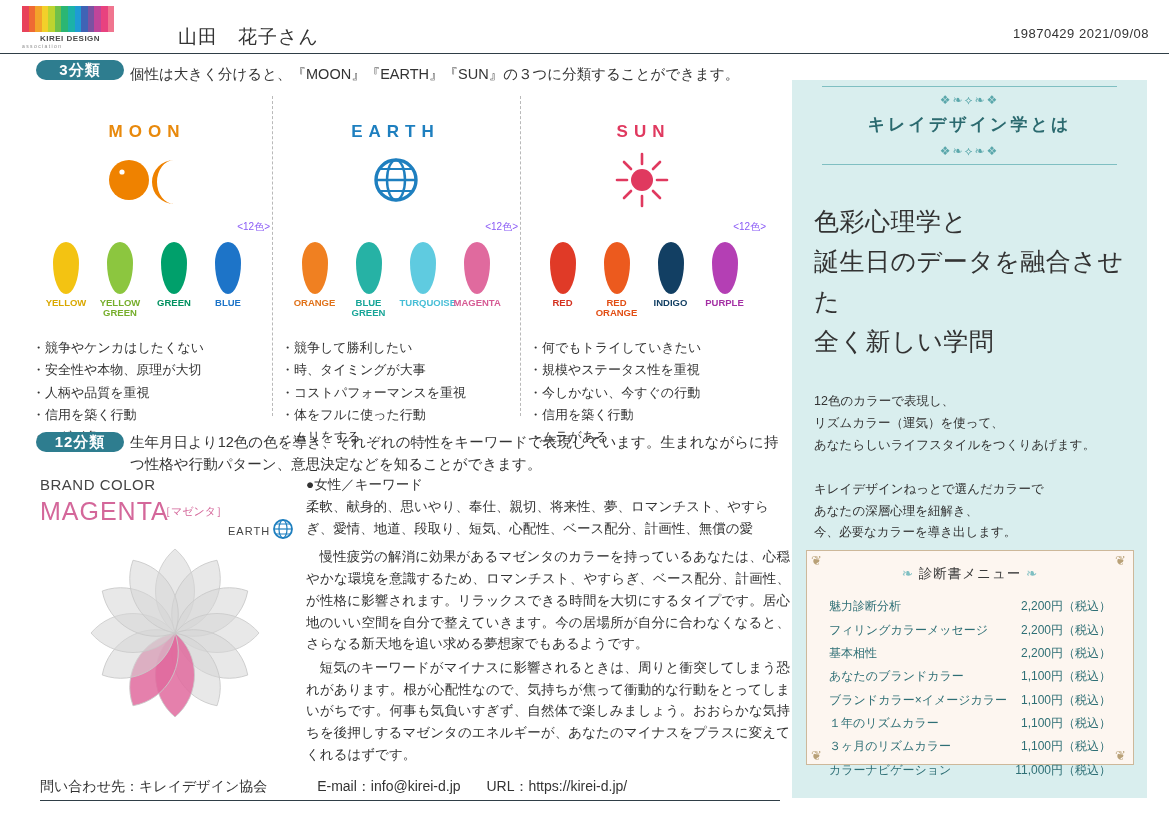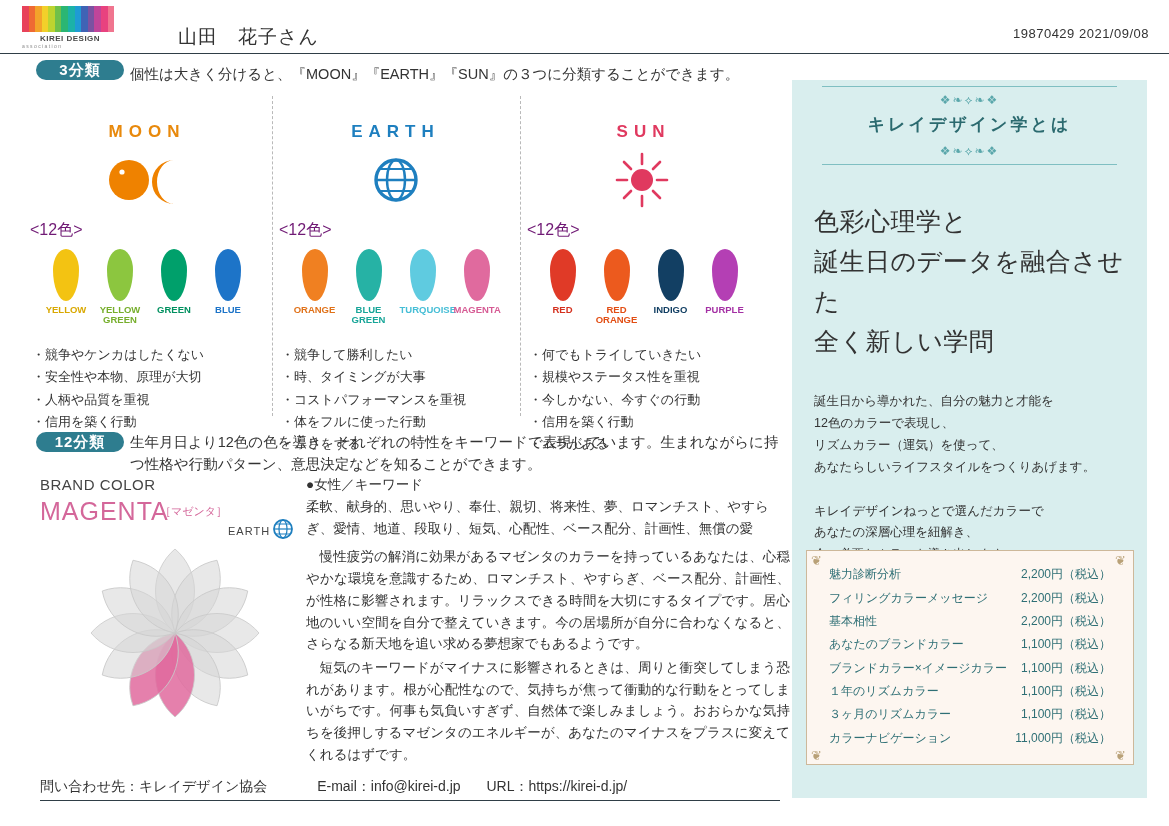--- a/index.html
+++ b/index.html
@@ -62,21 +62,21 @@
   .cat-title {
     text-align:center; font-size:17px; letter-spacing:6px; font-weight:bold;
     margin-top:26px;
   }
   .cat-moon { color:#e8890c; }
   .cat-earth { color:#1e7fbf; }
   .cat-sun { color:#e0395f; }
 
   .cat-icon { height:60px; position:relative; margin-top:8px; }
 
-  .col12 { font-size:16px; color:#701a75; margin-left:6px; margin-top:10px; }
+  .col12 { font-size:10px; color:#8b5cf6; margin-left:6px; margin-top:10px;text-align:right; }
 
   .swatches { display:flex; justify-content:center; gap:8px; margin-top:8px; }
   .sw { width:46px; text-align:center; }
   .sw .leaf {
     width:26px; height:52px; border-radius:50% 50% 50% 50% / 40% 40% 60% 60%;
     margin:0 auto;
   }
   .sw .lbl { font-size:9.5px; margin-top:4px; line-height:1.1; font-weight:bold; }
 
   .bullets { margin-top:18px; padding-left:8px; font-size:13px; line-height:1.72; color:#333; }
@@ -381,37 +381,39 @@
   <div class="rp-title" style="margin-top:6px;font-weight:bold;">キレイデザイン学とは</div>
   <div class="orn" style="margin-top:8px;">❖❧⟡❧❖</div>
   <div class="rule"></div>
 
   <div class="rp-head" id="rp-head">
       <div>色彩心理学と</div>
       <div>誕生日のデータを融合させた</div>
       <div>全く新しい学問</div>
     </div>
   <div class="rp-sub" id="rp-b1">
-      <div>誕生日から導かれた、自分の魅力と才能を</div>
       <div>12色のカラーで表現し、</div>
       <div>リズムカラー（運気）を使って、</div>
       <div>あなたらしいライフスタイルをつくりあげます。</div>
     </div>
   <div class="rp-sub2" id="rp-b2">
       <div>キレイデザインねっとで選んだカラーで</div>
       <div>あなたの深層心理を紐解き、</div>
       <div>今、必要なカラーを導き出します。</div>
     </div>
   <div class="rp-dot">・</div>
 
   <div class="menu-box">
     <div class="corner" style="left:4px;top:2px;">❦</div>
     <div class="corner" style="right:4px;top:2px;">❦</div>
     <div class="corner" style="left:4px;bottom:2px;">❦</div>
     <div class="corner" style="right:4px;bottom:2px;">❦</div>
+    <div class="menu-title">
+      <span style="color:#7fbfc2;">❧ </span><span>診断書メニュー</span><span style="color:#7fbfc2;"> ❧</span>
+    </div>
     <div class="menu-list" id="menu-list">
         <div class="menu-row">
           <span>魅力診断分析</span>
           <span class="price">2,200円（税込）</span>
         </div>
         <div class="menu-row">
           <span>フィリングカラーメッセージ</span>
           <span class="price">2,200円（税込）</span>
         </div>
         <div class="menu-row">

